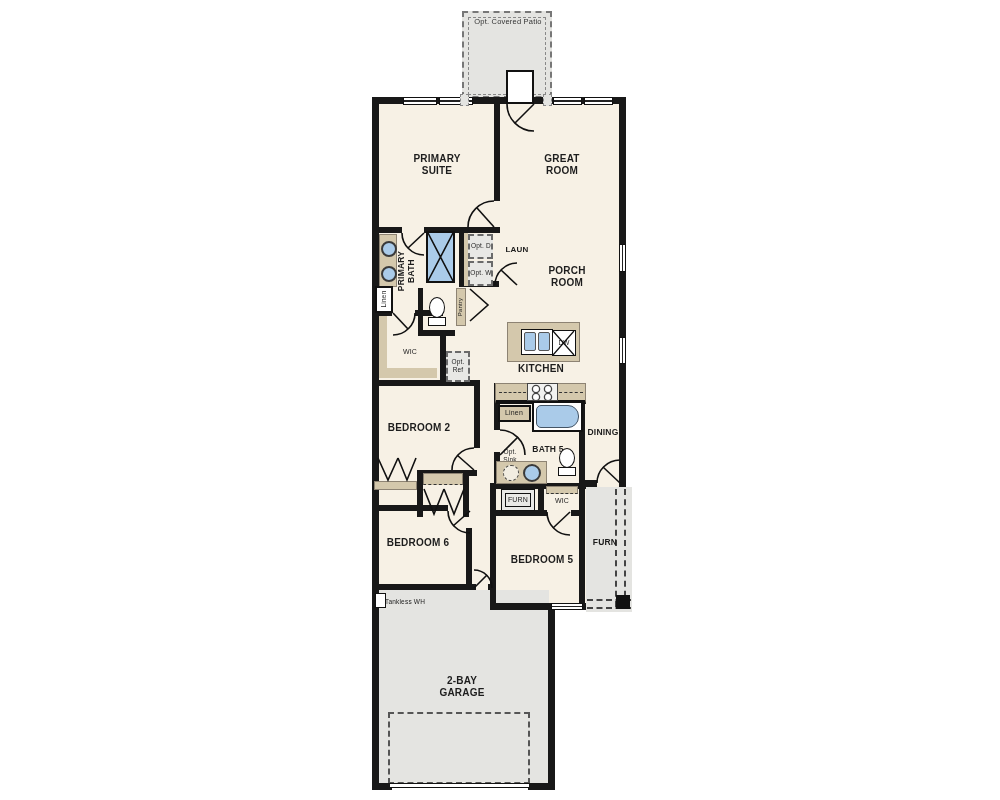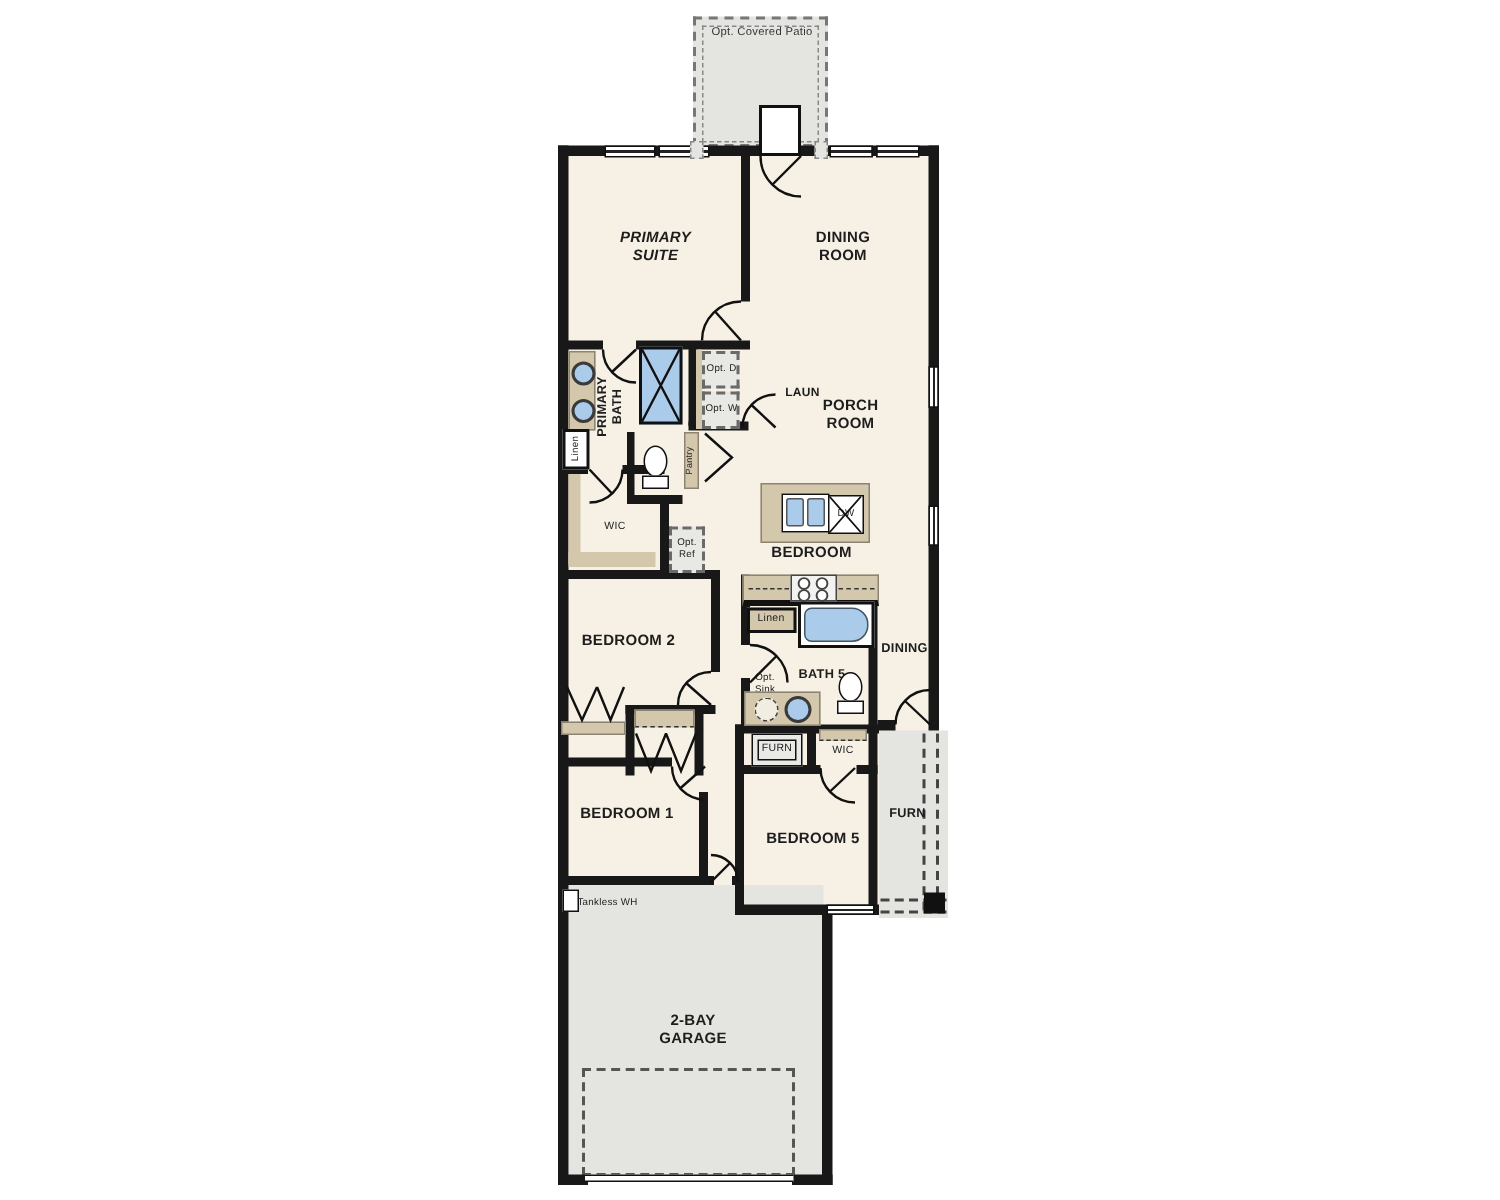--- a/index.html
+++ b/index.html
@@ -104,37 +104,37 @@
   <div class="lbl vert" style="left:384px;top:299px;font-size:6.5px;font-weight:normal;">Linen</div>
 
   <div class="circle" style="left:429px;top:297px;width:16px;height:21px;background:#fff;border:1.5px solid #111;"></div>
   <div class="abs" style="left:428px;top:317px;width:18px;height:9px;background:#fff;border:1.5px solid #111;box-sizing:border-box;"></div>
 
   <div class="tan" style="left:464px;top:233px;width:4px;height:53px;border:none;"></div>
   <div class="optbox" style="left:468px;top:234px;width:25px;height:25px;"></div>
   <div class="lbl" style="left:481px;top:246px;width:22px;font-size:6.5px;font-weight:normal;">Opt. D</div>
   <div class="optbox" style="left:468px;top:261px;width:25px;height:25px;"></div>
   <div class="lbl" style="left:481px;top:273px;width:22px;font-size:6.5px;font-weight:normal;">Opt. W</div>
-  <div class="lbl" style="left:535px;top:250px;font-size:8px;margin-top:12px;">LAUN</div>
+  <div class="lbl" style="left:517px;top:250px;font-size:8px;">LAUN</div>
   <div class="tan" style="left:456px;top:288px;width:10px;height:38px;"></div>
   <div class="lbl vert" style="left:461px;top:307px;font-size:6px;font-weight:normal;">Pantry</div>
 
   <div class="tan" style="left:379px;top:316px;width:8px;height:60px;border:none;"></div>
   <div class="tan" style="left:379px;top:368px;width:58px;height:10px;border:none;"></div>
   <div class="lbl" style="left:410px;top:352px;font-size:7px;font-weight:normal;">WIC</div>
   <div class="optbox" style="left:446px;top:351px;width:24px;height:31px;"></div>
   <div class="lbl" style="left:458px;top:366px;width:22px;font-size:6.5px;font-weight:normal;">Opt. Ref</div>
 
   <div class="tan" style="left:507px;top:322px;width:73px;height:40px;"></div>
   <div class="abs" style="left:521px;top:329px;width:32px;height:26px;background:#fff;border:1.5px solid #111;box-sizing:border-box;"></div>
   <div class="abs" style="left:524px;top:332px;width:12px;height:19px;background:var(--blue);border:1px solid #555;border-radius:2px;box-sizing:border-box;"></div>
   <div class="abs" style="left:538px;top:332px;width:12px;height:19px;background:var(--blue);border:1px solid #555;border-radius:2px;box-sizing:border-box;"></div>
   <div class="abs" style="left:552px;top:330px;width:24px;height:26px;background:#fff;border:1.5px solid #111;box-sizing:border-box;"></div>
   <div class="lbl" style="left:564px;top:343px;font-size:6.5px;font-weight:normal;background:rgba(255,255,255,.7);padding:0 1px;">DW</div>
-  <div class="lbl" style="left:541px;top:369px;font-size:10px;">BEDROOM</div>
+  <div class="lbl" style="left:541px;top:369px;font-size:10px;">KITCHEN</div>
 
   <div class="tan" style="left:495px;top:383px;width:91px;height:21px;border-bottom:4px solid #111;"></div>
   <div class="abs" style="left:499px;top:392px;width:27px;height:0;border-top:1.5px dashed #333;"></div>
   <div class="abs" style="left:559px;top:392px;width:24px;height:0;border-top:1.5px dashed #333;"></div>
   <div class="abs" style="left:527px;top:383px;width:31px;height:18px;background:#f2f2f0;border:1px solid #444;box-sizing:border-box;"></div>
 
   <div class="tan" style="left:498px;top:405px;width:33px;height:17px;border:2px solid #111;"></div>
   <div class="lbl" style="left:514px;top:413px;font-size:7px;font-weight:normal;">Linen</div>
   <div class="abs" style="left:532px;top:401px;width:51px;height:31px;background:#fff;border:2px solid #111;box-sizing:border-box;"></div>
   <div class="abs" style="left:536px;top:405px;width:43px;height:23px;background:var(--blue);border:1px solid #456;border-radius:5px 11px 11px 5px;box-sizing:border-box;"></div>
@@ -151,26 +151,26 @@
   <div class="lbl" style="left:518px;top:500px;font-size:7px;font-weight:normal;">FURN</div>
   <div class="tan" style="left:546px;top:486px;width:32px;height:8px;border-bottom:1.5px dashed #333;"></div>
   <div class="lbl" style="left:562px;top:501px;font-size:7px;font-weight:normal;">WIC</div>
 
   <div class="tan" style="left:423px;top:473px;width:40px;height:12px;border-bottom:1.5px dashed #333;"></div>
   <div class="tan" style="left:374px;top:481px;width:43px;height:9px;"></div>
 
   <div class="whitebox" style="left:375px;top:593px;width:11px;height:15px;border-width:1.5px;"></div>
   <div class="lbl" style="left:405px;top:602px;width:44px;font-size:6.5px;font-weight:normal;">Tankless WH</div>
 
-  <div class="lbl" style="left:437px;top:165px;width:60px;font-size:10px;font-style:italic;">PRIMARY SUITE</div>
-  <div class="lbl" style="left:562px;top:165px;width:46px;font-size:10px;">DINING ROOM</div>
+  <div class="lbl" style="left:437px;top:165px;width:60px;font-size:10px;">PRIMARY SUITE</div>
+  <div class="lbl" style="left:562px;top:165px;width:46px;font-size:10px;">GREAT ROOM</div>
   <div class="lbl vert" style="left:406px;top:271px;width:52px;font-size:8.5px;">PRIMARY BATH</div>
   <div class="lbl" style="left:567px;top:277px;width:44px;font-size:10px;">PORCH ROOM</div>
   <div class="lbl" style="left:419px;top:428px;width:90px;font-size:10px;">BEDROOM 2</div>
-  <div class="lbl" style="left:418px;top:543px;width:90px;font-size:10px;">BEDROOM 1</div>
+  <div class="lbl" style="left:418px;top:543px;width:90px;font-size:10px;">BEDROOM 6</div>
   <div class="lbl" style="left:542px;top:560px;width:90px;font-size:10px;">BEDROOM 5</div>
 
   <svg class="overlay" width="1000" height="800" viewBox="0 0 1000 800">
     <g stroke="#111" stroke-width="1.6" fill="none">
 
       <path d="M507,104 A27,27 0 0 0 534,131"></path>
         <path d="M534,104 L515,123"></path>
 
       <path d="M494,201 A26,26 0 0 0 468,227"></path>
         <path d="M494,227 L477,208"></path>

